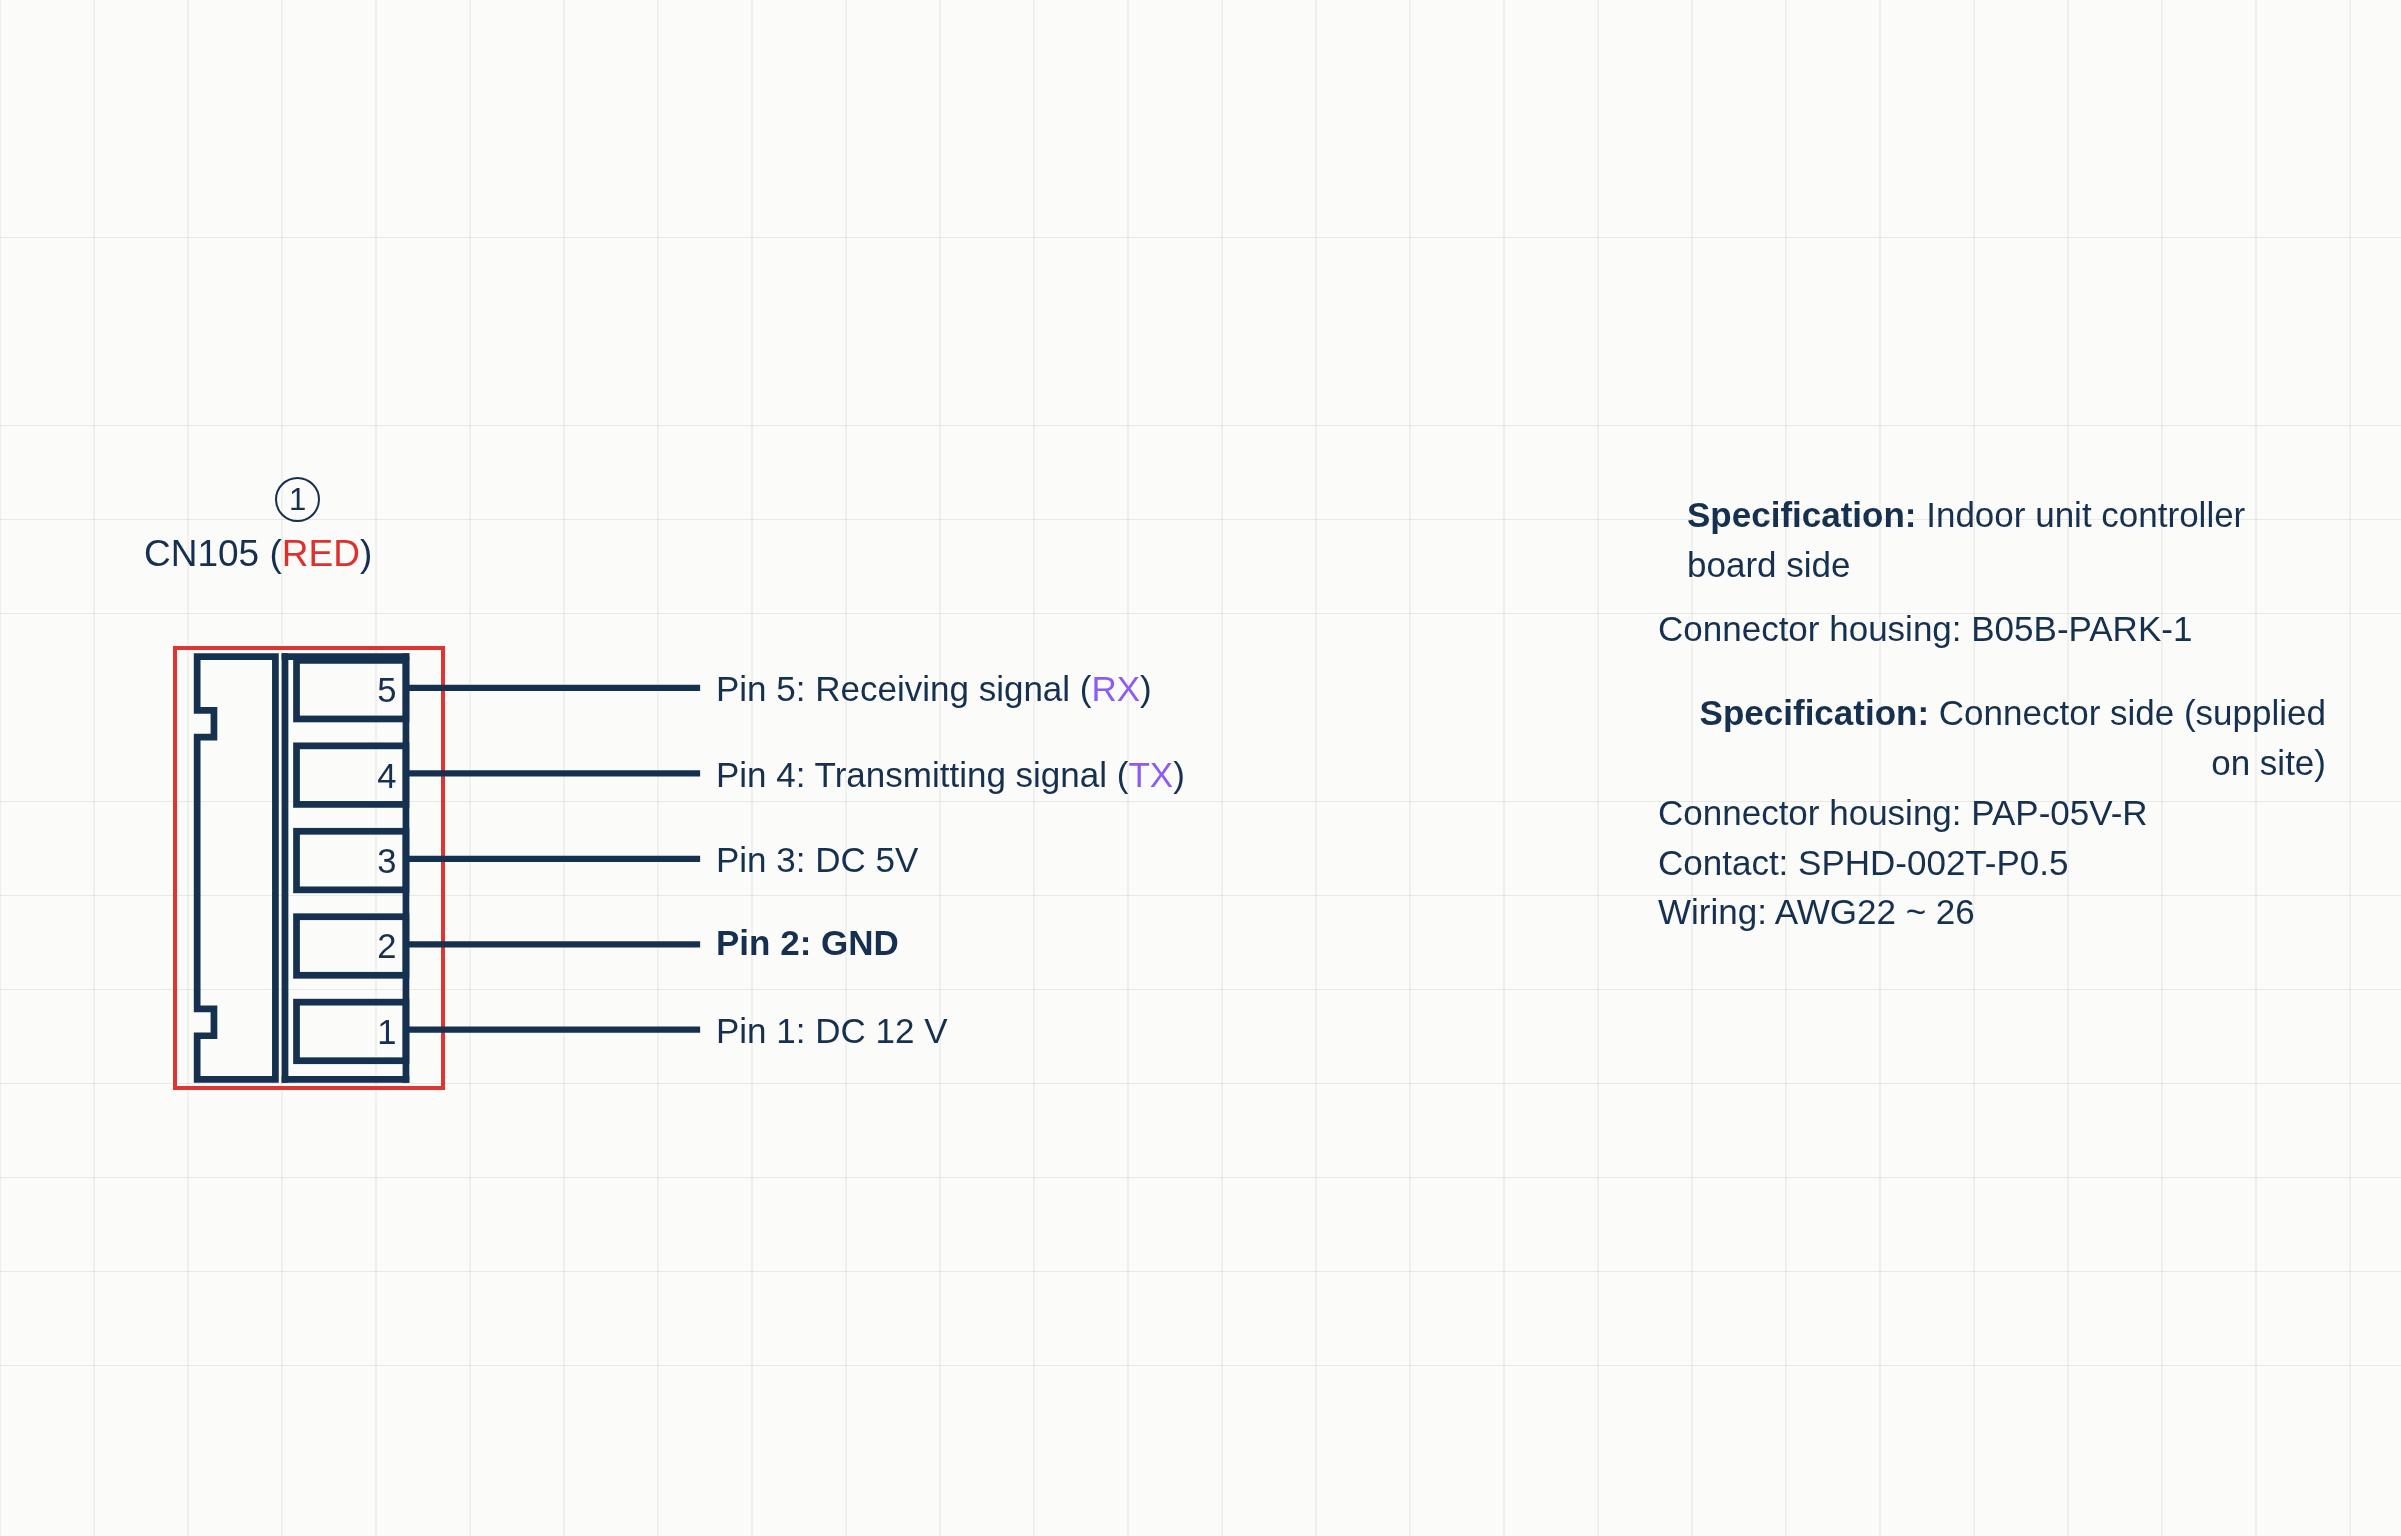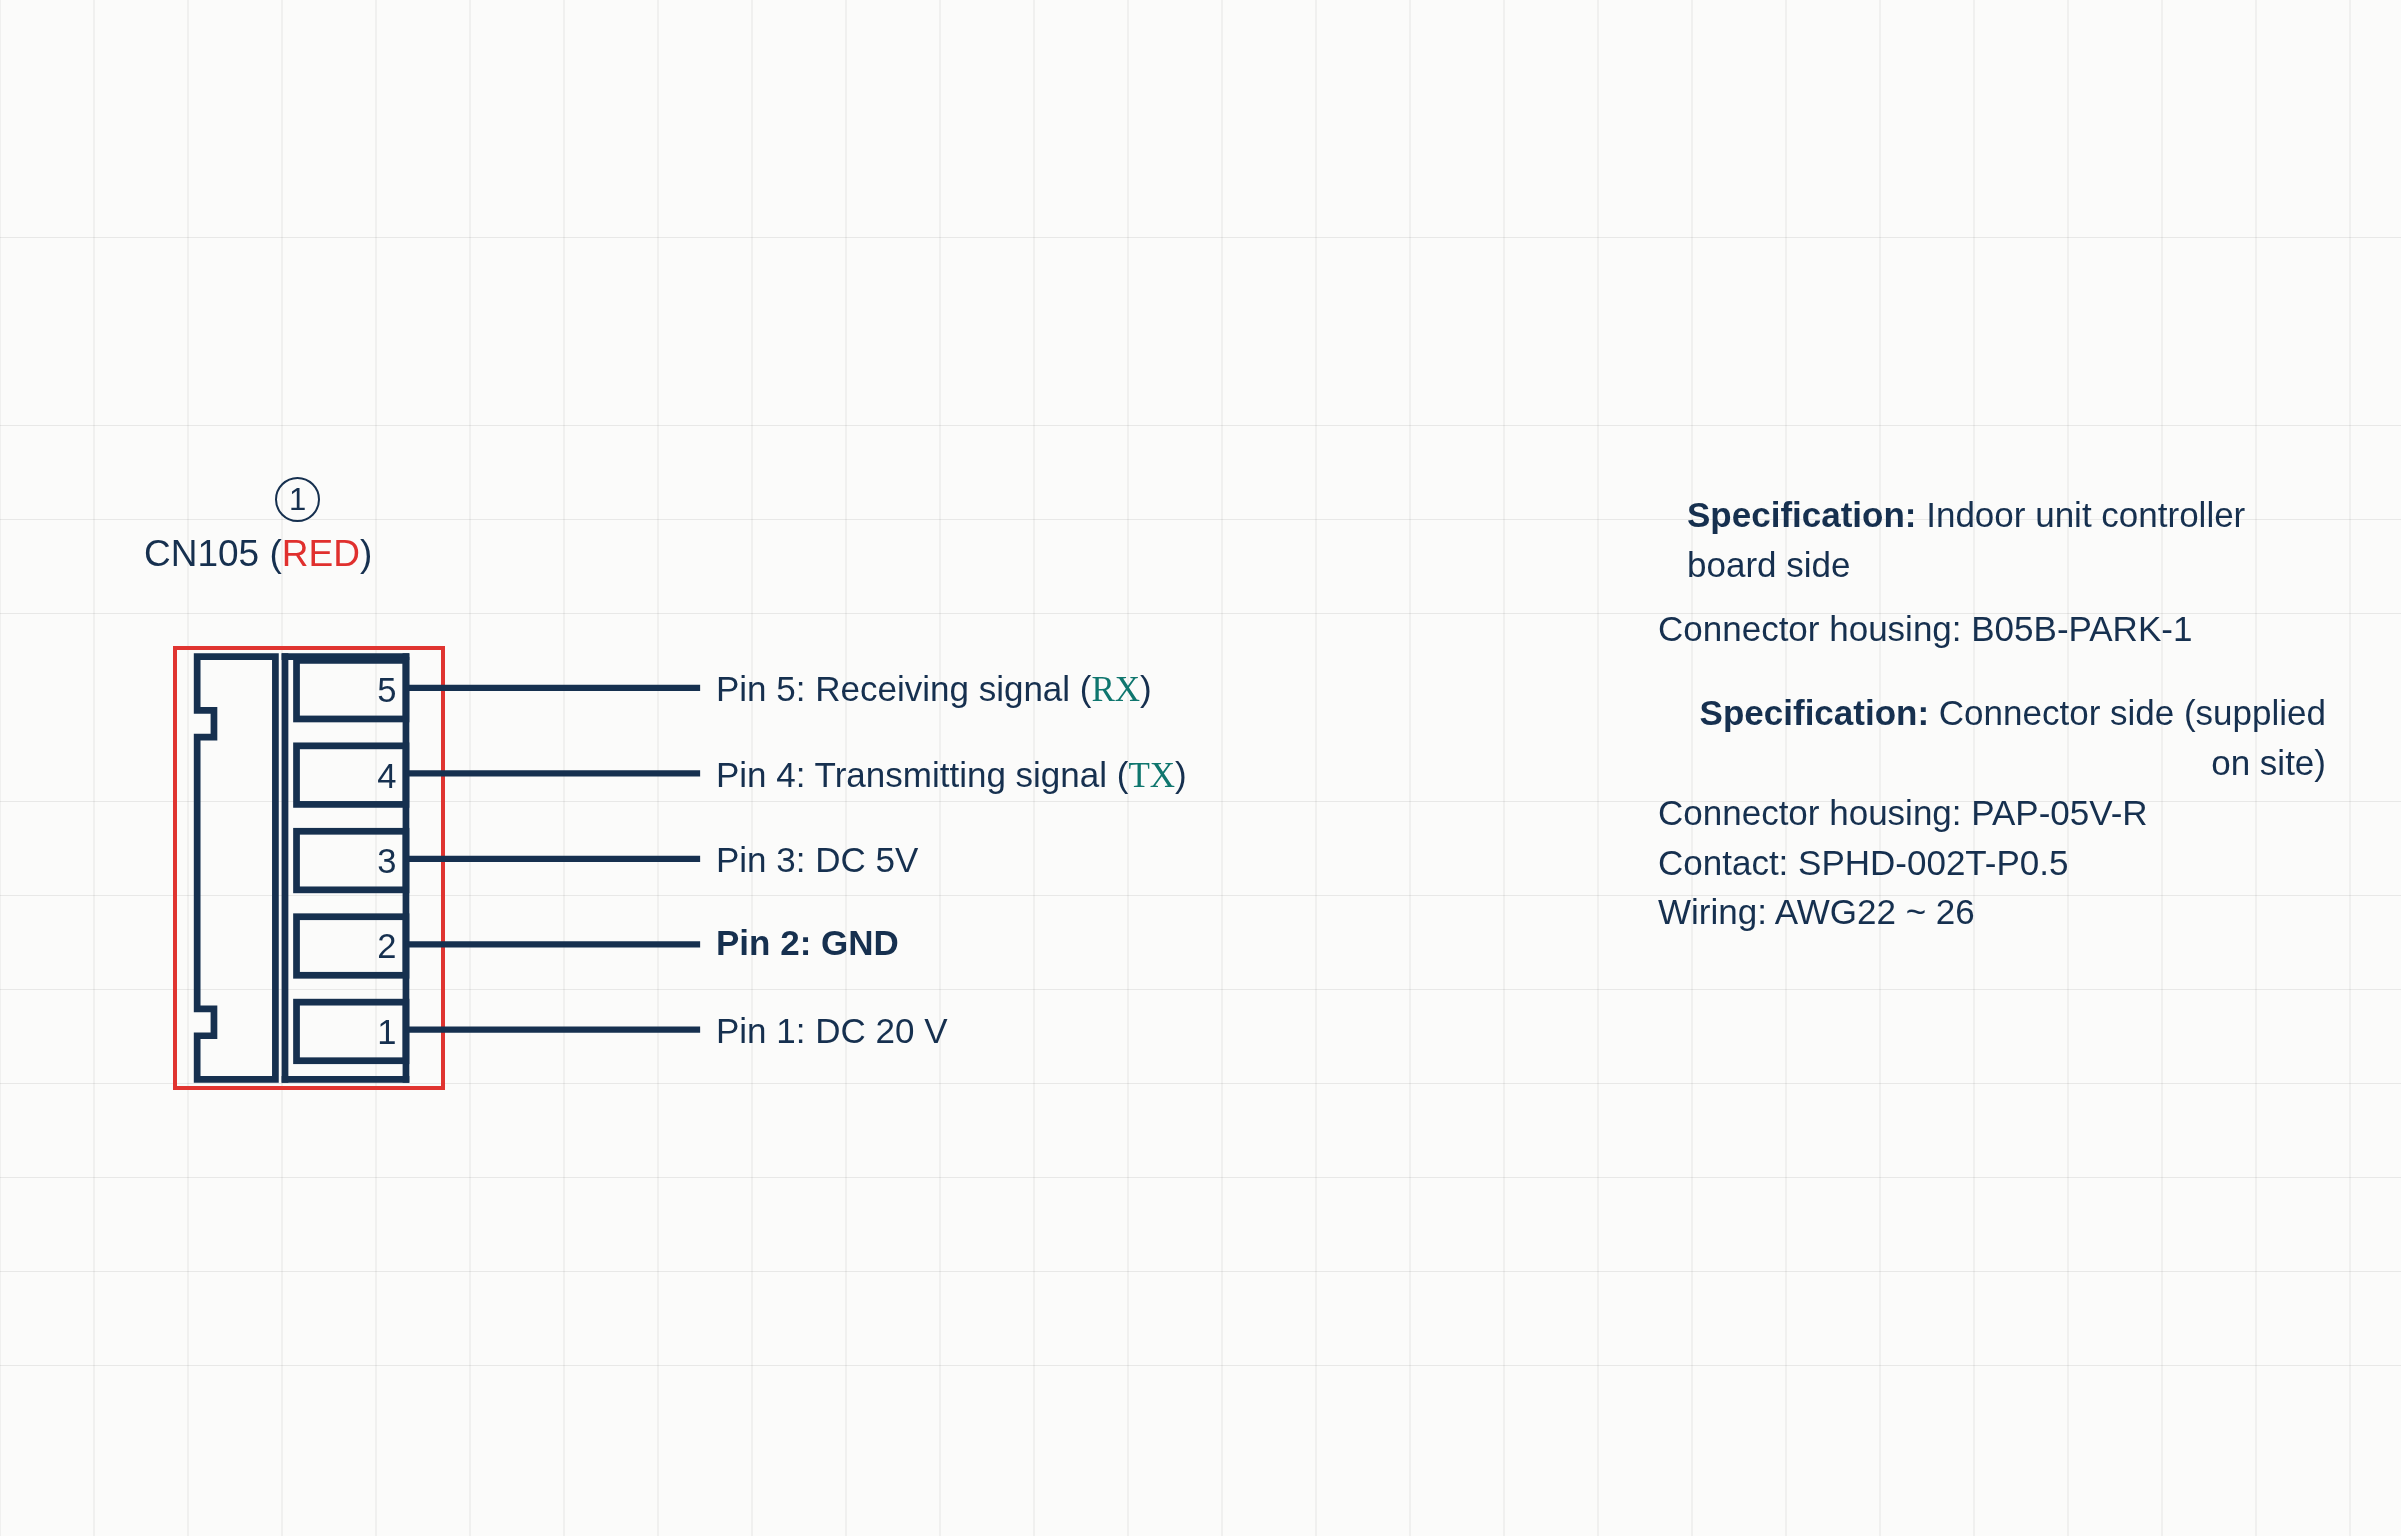--- a/index.html
+++ b/index.html
@@ -44,21 +44,21 @@
     position:absolute; left:29px; top:175px; width:272px; height:444px;
     border:4.3px solid #e03430; box-sizing:border-box; background:transparent;
   }
 
   
   #connector-drawing{position:absolute; left:29px; top:175px;}
 
   
   #pin-list{position:absolute; left:716px; top:663px; width:961px;}
   .pin-row{position:absolute; left:0; font-size:35px; white-space:nowrap; color:#16304f; line-height:1;}
-  .pin-row .red{color:#0f766e;font-family:Liberation Serif, serif;}
+  .pin-row .red{color:#8b5cf6;}
 
   
   #spec-panel{position:absolute; left:1658px; top:490px; width:913px;}
   .spec-line{font-size:35px; line-height:1.42; color:#16304f; white-space:nowrap;}
   .spec-line.wrap{white-space:normal;margin-left:29px;}
   .spec-line b{font-weight:bold;}
   .spec-gap{height:35px;}
 </style>
 </head>
 <body>
@@ -113,21 +113,21 @@
 
   <div id="pin-list">
     <div class="pin-row" style="top:8.2px;"><span>Pin 5: Receiving signal (</span><span class="red">RX</span><span>)</span></div>
 
     <div class="pin-row" style="top:94px;"><span>Pin 4: Transmitting signal (</span><span class="red">TX</span><span>)</span></div>
 
     <div class="pin-row" style="top:179px;text-align:right;"><span>Pin 3: DC 5V</span></div>
 
     <div class="pin-row" style="top:262px;font-weight:bold;"><span>Pin 2: GND</span></div>
 
-    <div class="pin-row" style="top:350px;"><span>Pin 1: DC 20 V</span></div>
+    <div class="pin-row" style="top:350px;"><span>Pin 1: DC 12 V</span></div>
   </div>
 
   <div id="spec-panel">
 
     <div class="spec-line wrap" style="width:634px;"><b>Specification:</b><span> Indoor unit controller board side</span></div>
 
     <div class="spec-line" style="margin-top:14.4px;">Connector housing: B05B-PARK-1</div>
 
     <div class="spec-gap"></div>
 

